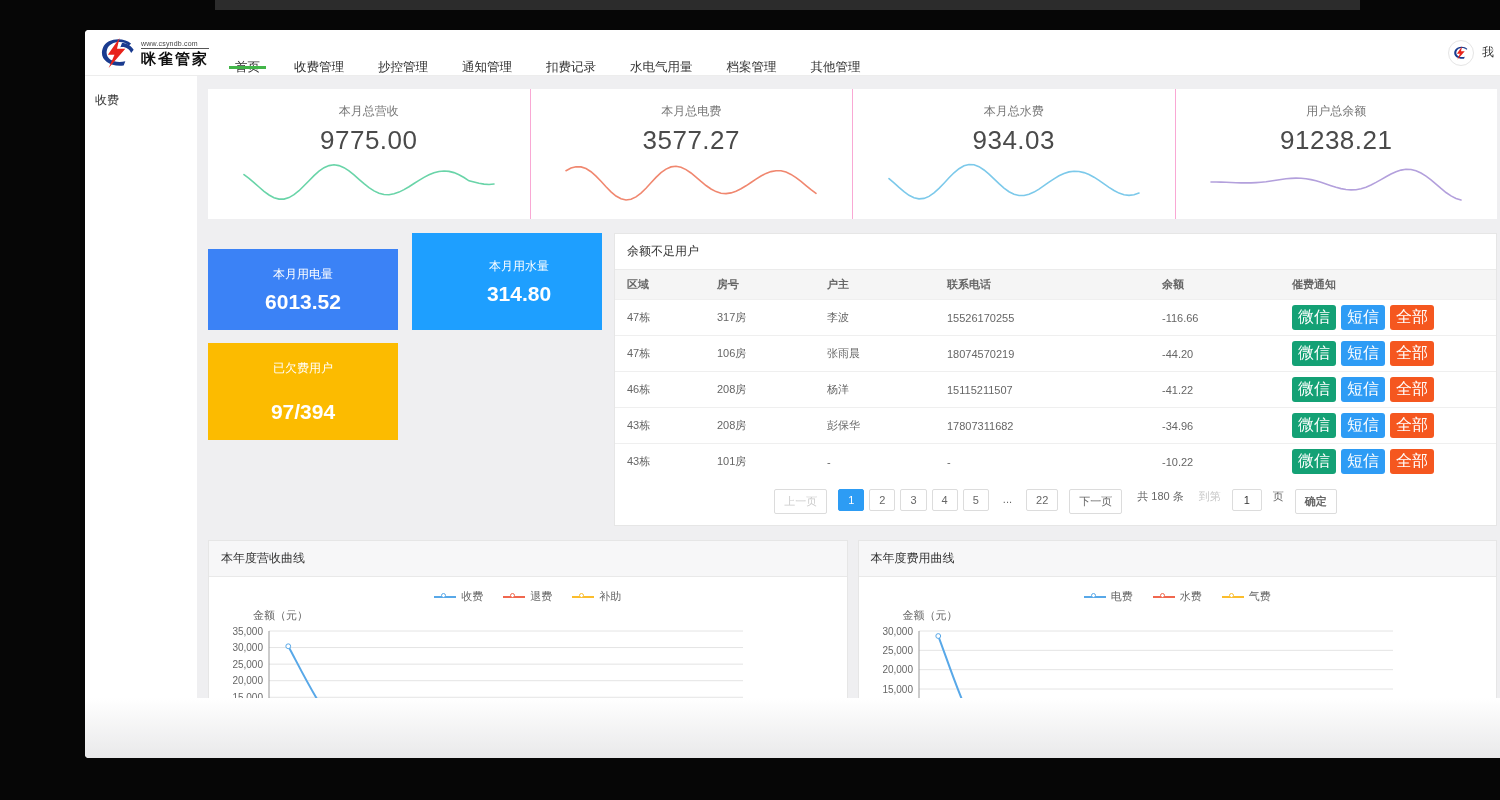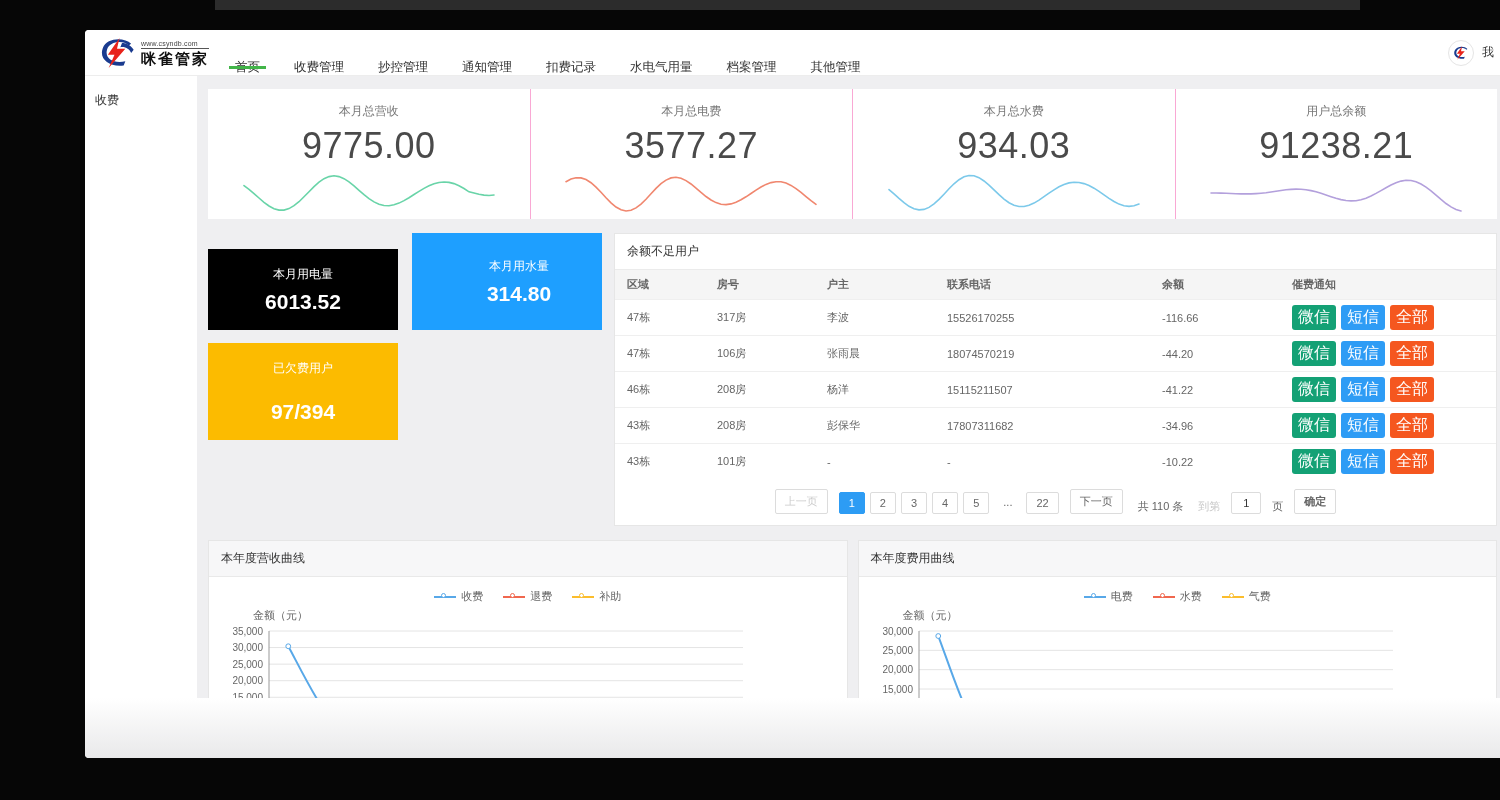--- a/index.html
+++ b/index.html
@@ -24,37 +24,37 @@
   
   .app-body { display:flex; height:622px; flex:0 0 622px; }
   .sidebar { width:112px; background:#fff; padding:16px 10px; }
   .sidebar-item { font-size:12px; color:#333; cursor:pointer; }
   .content { flex:1; background:#efeff1; padding:13px 15px 14px 11px; overflow:hidden; }
   
   .stats-panel { background:#fff; height:130px; display:flex; margin-bottom:14px; }
   .stat-col { flex:1; text-align:center; padding-top:14px; position:relative; }
   .stat-col + .stat-col { border-left:1px solid #f9a8d4; }
   .stat-label { font-size:12px; color:#777; }
-  .stat-value { font-size:36px; color:#4a4a4a; margin-top:5px; letter-spacing:.5px; }
+  .stat-value { font-size:26px; color:#4a4a4a; margin-top:5px; letter-spacing:.5px; }
   .sparkline { display:block; margin:0 auto; }
   
   .mid-row { display:flex; gap:12px; margin-bottom:14px; }
   .tiles { width:394px; display:grid; grid-template-columns:190px 190px; grid-template-rows:97px 97px; gap:13px 14px; }
   .tile { color:#fff; display:flex; flex-direction:column; align-items:center; justify-content:center; cursor:pointer; }
   .tile-label { font-size:12px; }
   .tile-value { font-size:21px; font-weight:bold; margin-top:7px; }
   .table-panel { flex:1; background:#fff; border:1px solid #e6e6e6; display:flex; flex-direction:column; }
   .panel-title { font-size:12px; color:#333; padding:9px 12px; border-bottom:1px solid #ebebeb; }
   table.balance { width:100%; border-collapse:collapse; font-size:11px; color:#666; }
   table.balance thead tr { background:#f5f5f5; }
   table.balance th { font-weight:bold; text-align:left; padding:7px 12px; color:#666; }
   table.balance td { padding:5px 12px; border-top:1px solid #efefef; }
   .act-btn { display:inline-block; padding:2px 6px; border-radius:3px; color:#fff; font-size:16px; margin-right:5px; cursor:pointer; }
   
-  .pagination { display:flex; align-items:flex-end; justify-content:center; gap:11px; padding:10px 0 11px; font-size:11px; color:#666; margin-top:auto; }
+  .pagination { display:flex; align-items:flex-start; justify-content:center; gap:11px; padding:10px 0 11px; font-size:11px; color:#666; margin-top:auto; }
   .pg-box { border:1px solid #dcdcdc; border-radius:2px; background:#fff; padding:4px 9px; min-width:26px; text-align:center; cursor:pointer; }
   .pg-box.disabled { color:#ccc; cursor:default; }
   .pg-box.active { background:#2d9cf4; border-color:#2d9cf4; color:#fff; }
   .pg-text { margin:0 4px; }
   .pg-muted { color:#c8c8c8;font-family:Liberation Mono, monospace; }
   .pg-input { width:30px; border:1px solid #dcdcdc; border-radius:2px; padding:4px 2px; text-align:center; font-size:11px; color:#333; }
   .pg-confirm { font-weight:bold; }
   
   .charts-row { display:flex; gap:10px; }
   .chart-panel { flex:1; background:#fff; border:1px solid #e6e6e6; }
@@ -140,21 +140,21 @@
             <div class="stat-label">用户总余额</div>
             <div class="stat-value">91238.21</div>
             <svg width="262" height="50" class="sparkline">
               <path d="M6.0,26.0L11.0,26.0L16.0,26.1L21.0,26.3L26.0,26.5L31.0,26.7L36.0,26.9L41.0,26.9L46.0,26.9L51.0,26.6L56.0,26.2L61.0,25.7L66.0,25.0L71.0,24.2L76.0,23.5L81.0,22.8L86.0,22.4L91.0,22.1L96.0,22.3L101.0,22.8L106.0,23.6L111.0,24.8L116.0,26.3L121.0,28.0L126.0,29.7L131.0,31.3L136.0,32.6L141.0,33.5L146.0,33.9L151.0,33.7L156.0,32.7L161.0,31.2L166.0,29.0L171.0,26.4L176.0,23.6L181.0,20.7L186.0,18.0L191.0,15.7L196.0,14.1L201.0,13.3L206.0,13.5L211.0,14.7L216.0,17.0L221.0,20.1L226.0,23.8L231.0,28.1L236.0,32.4L241.0,36.5L246.0,39.9L251.0,42.5L256.0,44.0" fill="none" stroke="#b3a0dc" stroke-width="1.6" stroke-linecap="round"></path>
             </svg>
           </div>
         </div>
 
       <div class="mid-row">
         <div class="tiles" id="tiles">
-            <div class="tile" style="background: #000000; margin-top: 16px;">
+            <div class="tile" style="background: #3b82f6; margin-top: 16px;">
               <div class="tile-label">本月用电量</div>
               <div class="tile-value">6013.52</div>
             </div>
             <div class="tile" style="background: rgb(30, 159, 255); padding-left: 24px;">
               <div class="tile-label">本月用水量</div>
               <div class="tile-value">314.80</div>
             </div>
             <div class="tile" style="background: rgb(252, 187, 0); gap: 16px;">
               <div class="tile-label">已欠费用户</div>
               <div class="tile-value">97/394</div>
@@ -222,21 +222,21 @@
             <span id="pg-pages" style="display:flex;gap:5px;">
                 <span class="pg-box active">1</span>
                 <span class="pg-box">2</span>
                 <span class="pg-box">3</span>
                 <span class="pg-box">4</span>
                 <span class="pg-box">5</span>
                 <span class="pg-box" style="border: none;">...</span>
                 <span class="pg-box">22</span>
               </span>
             <span class="pg-box">下一页</span>
-            <span class="pg-text">共 110 条</span>
+            <span class="pg-text">共 180 条</span>
             <span class="pg-muted">到第</span>
             <input class="pg-input" value="1" style="">
             <span>页</span>
             <span class="pg-box pg-confirm">确定</span>
           </div>
         </div>
       </div>
 
       <div class="charts-row">
         <div class="chart-panel">

